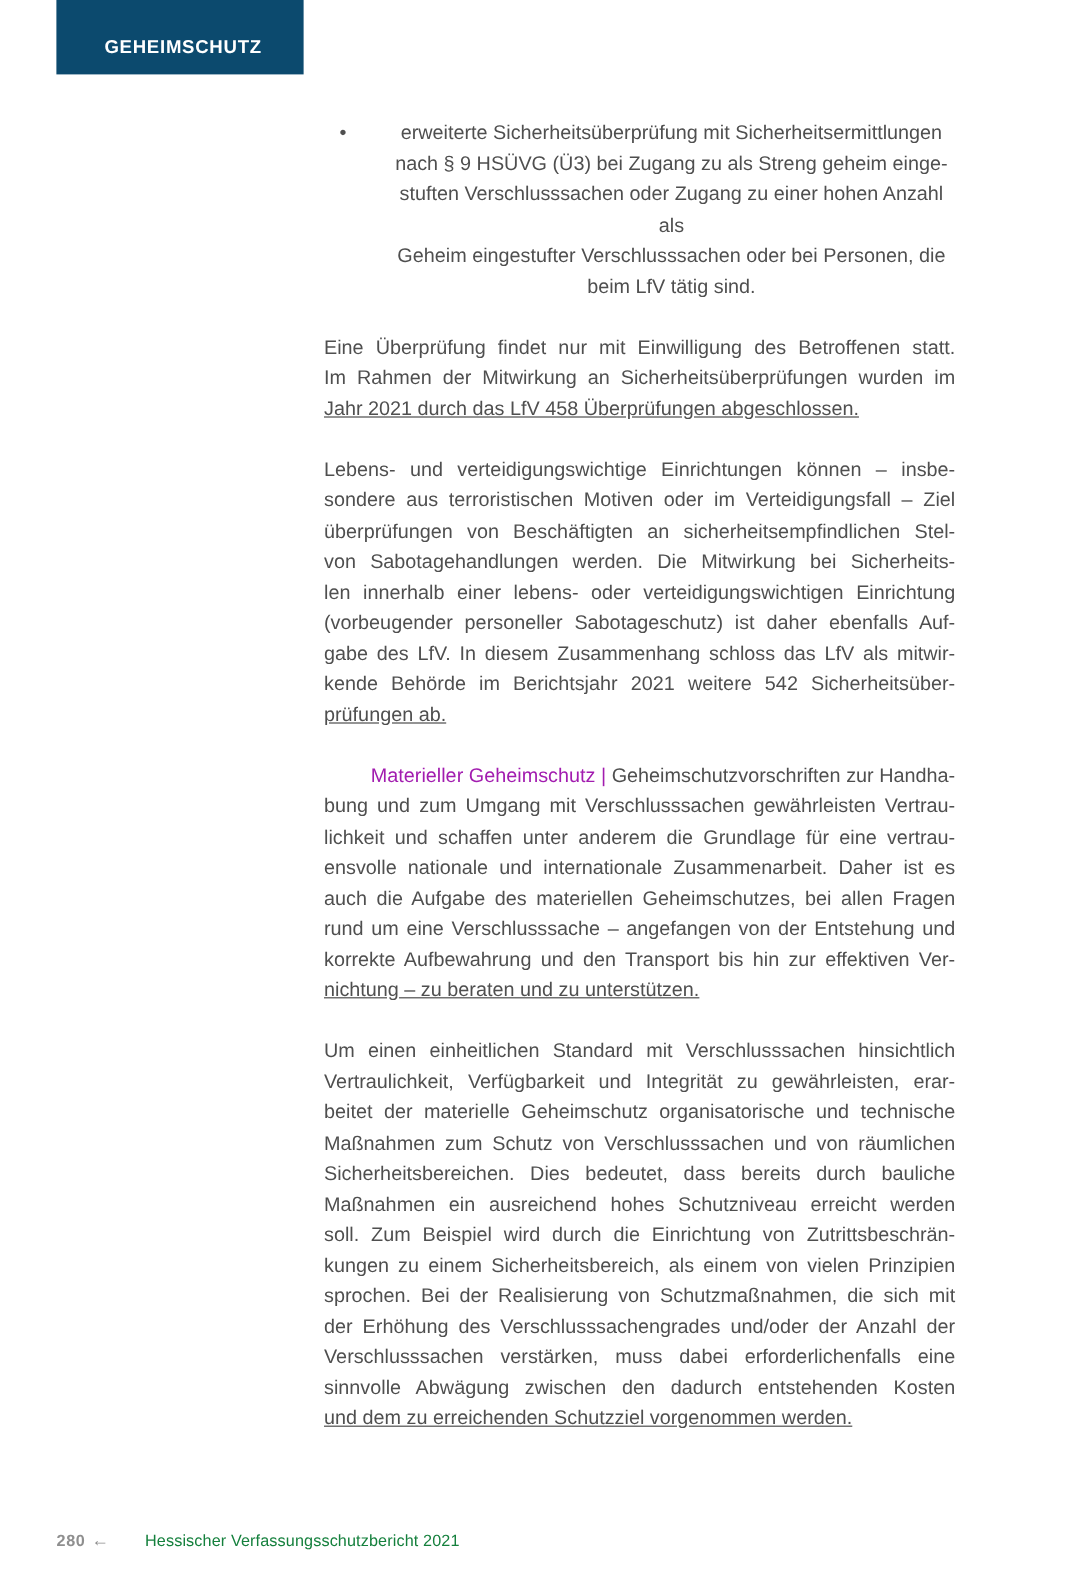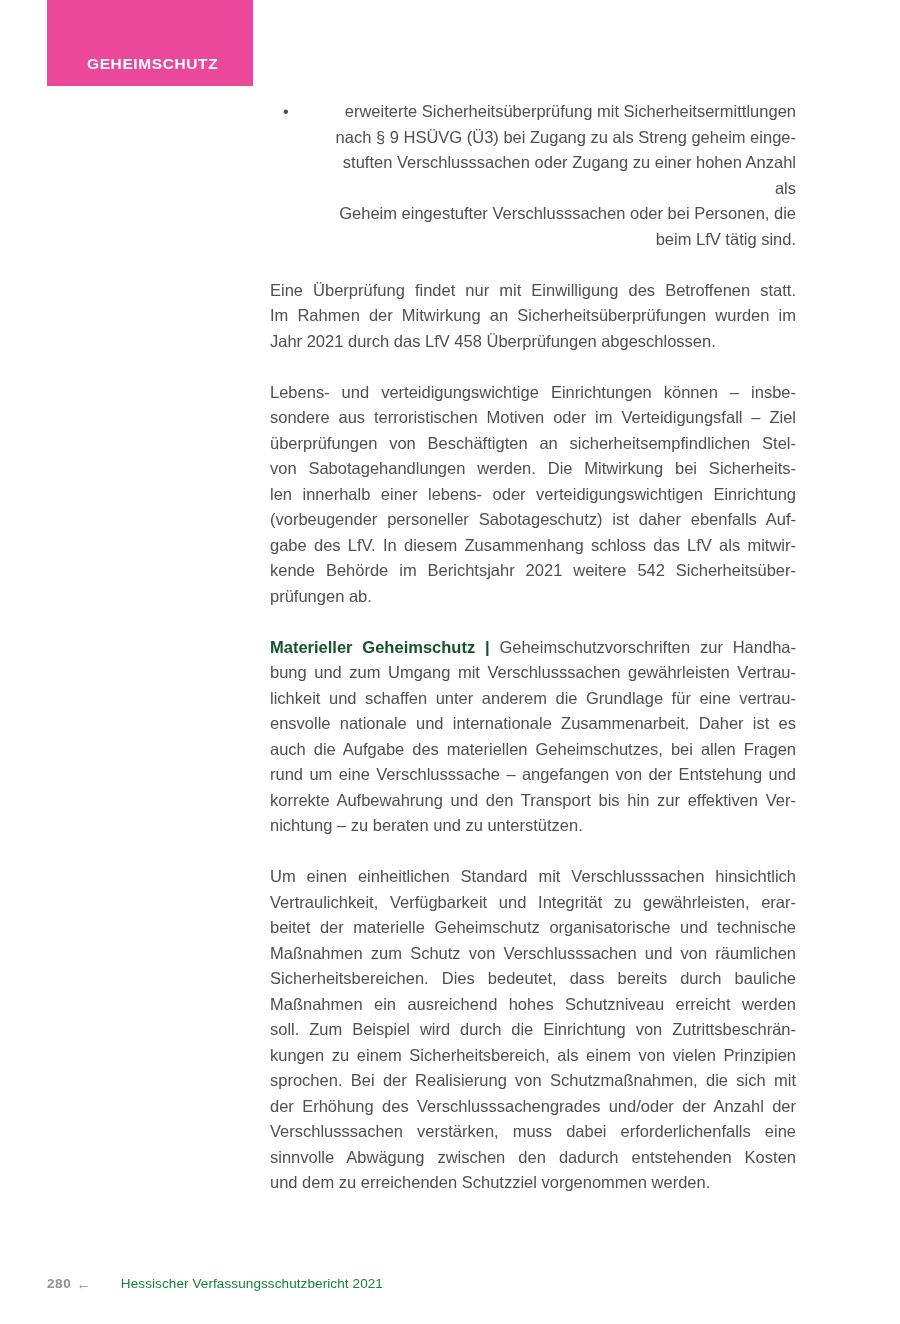--- a/index.html
+++ b/index.html
@@ -6,22 +6,22 @@
   body {
     width: 900px; height: 1324px;
     background: #ffffff;
     font-family: "Liberation Sans", sans-serif;
     position: relative;
     overflow: hidden;
   }
   .chapter-tab {
     position: absolute;
     left: 47px; top: 0;
-    width: 206px; height: 86px;
-    background: #ec4899;
+    width: 206px; height: 62px;
+    background: #0c4a6e;
     display: flex;
     align-items: flex-end;
   }
   .chapter-tab .chapter-label {
     color: #ffffff;
     font-weight: bold;
     font-size: 15.5px;
     letter-spacing: 0.6px;
     padding: 0 0 15px 40px;
     line-height: 1;
@@ -30,25 +30,25 @@
     position: absolute;
     left: 270px; top: 99px;
     width: 526px;
     color: #4F4F4F;
     font-size: 16.5px;
     line-height: 25.5px;
   }
   .bullet-item { display: flex; margin-bottom: 25.5px; }
   .bullet-marker { flex: none; width: 10px; margin-left: 13px; }
   .bullet-text { flex: 1; }
-  .bullet-text .line { text-align: right; margin-left: 30px; }
+  .bullet-text .line { text-align: center; margin-left: 30px; }
   .para { margin-bottom: 25.5px; }
   .para .line { text-align: justify; text-align-last: justify; }
-  .para .line.last { text-align-last: auto; }
-  .para strong { font-weight: bold; color: #14532d; }
+  .para .line.last { text-align-last: auto; text-decoration: underline; }
+  .para strong { font-weight: normal; color: #a21caf; margin-left: 39px; }
   .page-footer {
     position: absolute;
     left: 47px; top: 1276px;
     display: flex;
     align-items: flex-start;
     font-size: 13.5px;
     line-height: 1.2;
   }
   .page-number { color: #8F8F8F; font-weight: bold; letter-spacing: 0.6px; }
   .footer-arrow { color: #8F8F8F; margin-left: 5px; font-size: 14.5px; font-weight: normal; }

